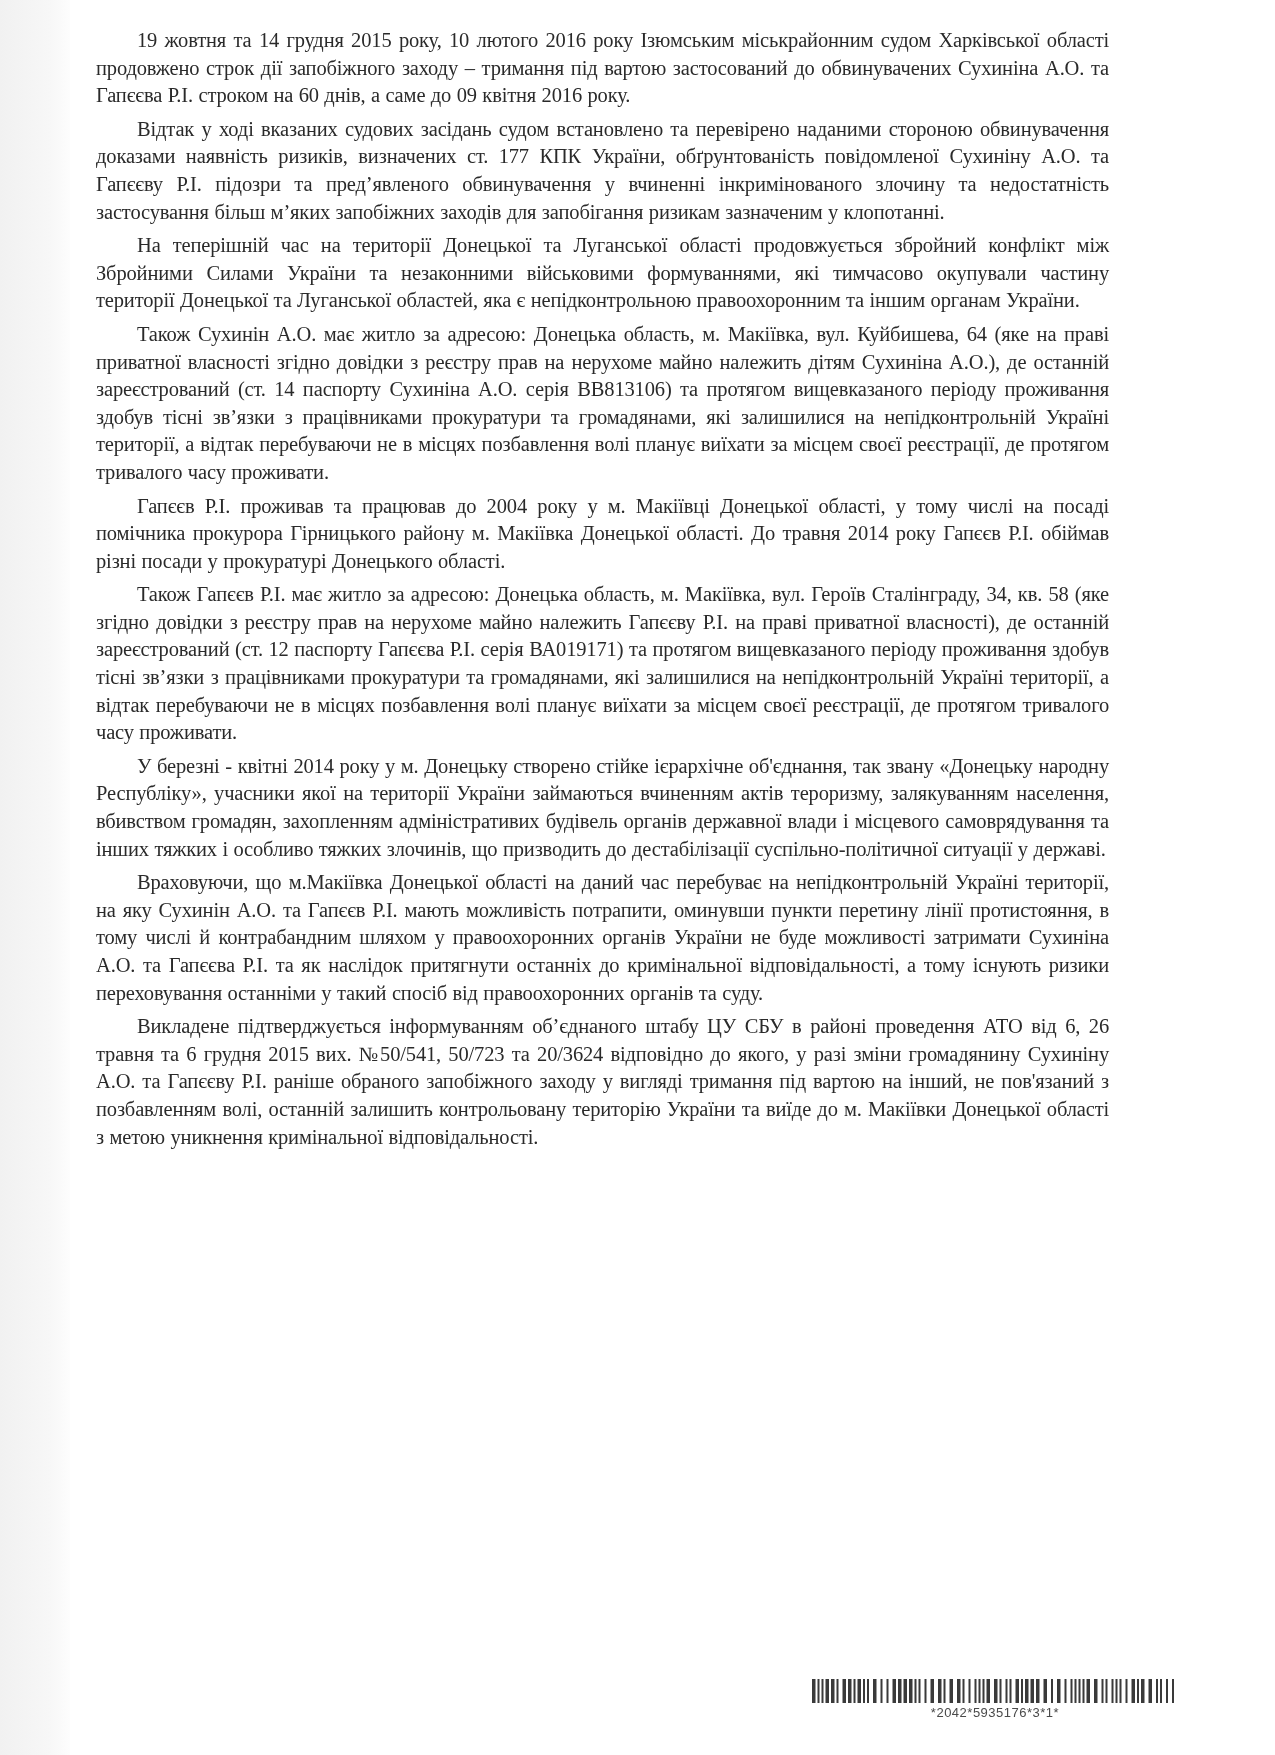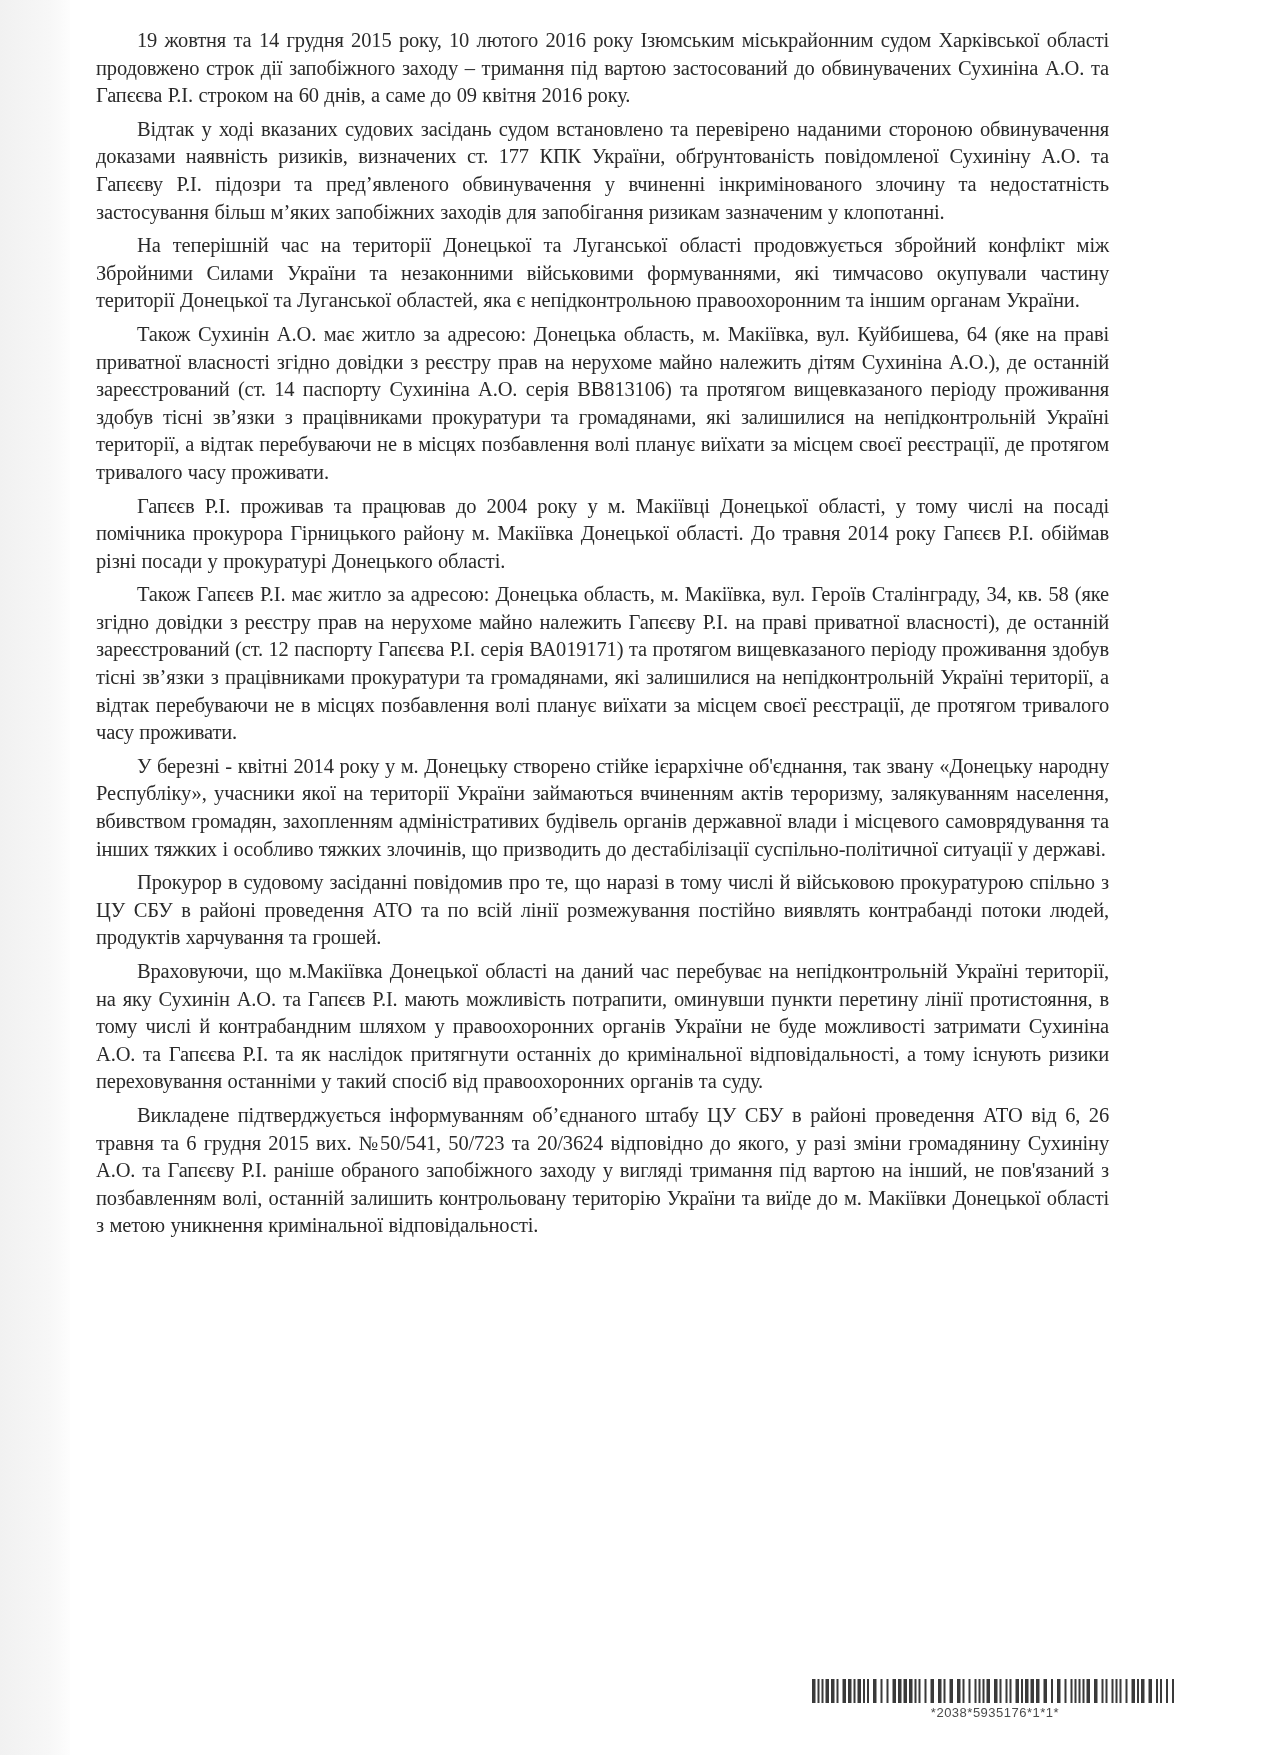--- a/index.html
+++ b/index.html
@@ -69,21 +69,20 @@
 <div class="scan-edge"></div>
 
 <div class="page">
   <p class="para">19 жовтня та 14 грудня 2015 року, 10 лютого 2016 року Ізюмським міськрайонним судом Харківської області продовжено строк дії запобіжного заходу – тримання під вартою застосований до обвинувачених Сухиніна А.О. та Гапєєва Р.І. строком на 60 днів, а саме до 09 квітня 2016 року.</p>
   <p class="para">Відтак у ході вказаних судових засідань судом встановлено та перевірено наданими стороною обвинувачення доказами наявність ризиків, визначених ст. 177 КПК України, обґрунтованість повідомленої Сухиніну А.О. та Гапєєву Р.І. підозри та пред’явленого обвинувачення у вчиненні інкримінованого злочину та недостатність застосування більш м’яких запобіжних заходів для запобігання ризикам зазначеним у клопотанні.</p>
   <p class="para">На теперішній час на території Донецької та Луганської області продовжується збройний конфлікт між Збройними Силами України та незаконними військовими формуваннями, які тимчасово окупували частину території Донецької та Луганської областей, яка є непідконтрольною правоохоронним та іншим органам України.</p>
   <p class="para">Також Сухинін А.О. має житло за адресою: Донецька область, м. Макіївка, вул. Куйбишева, 64 (яке на праві приватної власності згідно довідки з реєстру прав на нерухоме майно належить дітям Сухиніна А.О.), де останній зареєстрований (ст. 14 паспорту Сухиніна А.О. серія ВВ813106) та протягом вищевказаного періоду проживання здобув тісні зв’язки з працівниками прокуратури та громадянами, які залишилися на непідконтрольній Україні території, а відтак перебуваючи не в місцях позбавлення волі планує виїхати за місцем своєї реєстрації, де протягом тривалого часу проживати.</p>
   <p class="para">Гапєєв Р.І. проживав та працював до 2004 року у м. Макіївці Донецької області, у тому числі на посаді помічника прокурора Гірницького району м. Макіївка Донецької області. До травня 2014 року Гапєєв Р.І. обіймав різні посади у прокуратурі Донецького області.</p>
   <p class="para">Також Гапєєв Р.І. має житло за адресою: Донецька область, м. Макіївка, вул. Героїв Сталінграду, 34, кв. 58 (яке згідно довідки з реєстру прав на нерухоме майно належить Гапєєву Р.І. на праві приватної власності), де останній зареєстрований (ст. 12 паспорту Гапєєва Р.І. серія ВА019171) та протягом вищевказаного періоду проживання здобув тісні зв’язки з працівниками прокуратури та громадянами, які залишилися на непідконтрольній Україні території, а відтак перебуваючи не в місцях позбавлення волі планує виїхати за місцем своєї реєстрації, де протягом тривалого часу проживати.</p>
   <p class="para">У березні - квітні 2014 року у м. Донецьку створено стійке ієрархічне об'єднання, так звану «Донецьку народну Республіку», учасники якої на території України займаються вчиненням актів тероризму, залякуванням населення, вбивством громадян, захопленням адміністративих будівель органів державної влади і місцевого самоврядування та інших тяжких і особливо тяжких злочинів, що призводить до дестабілізації суспільно-політичної ситуації у державі.</p>
-  <p class="para">Прокурор в судовому засіданні повідомив про те, що наразі в тому числі й військовою прокуратурою спільно з ЦУ СБУ в районі проведення АТО та по всій лінії розмежування постійно виявлять контрабанді потоки людей, продуктів харчування та грошей.</p>
   <p class="para">Враховуючи, що м.Макіївка Донецької області на даний час перебуває на непідконтрольній Україні території, на яку Сухинін А.О. та Гапєєв Р.І. мають можливість потрапити, оминувши пункти перетину лінії протистояння, в тому числі й контрабандним шляхом у правоохоронних органів України не буде можливості затримати Сухиніна А.О. та Гапєєва Р.І. та як наслідок притягнути останніх до кримінальної відповідальності, а тому існують ризики переховування останніми у такий спосіб від правоохоронних органів та суду.</p>
   <p class="para">Викладене підтверджується інформуванням об’єднаного штабу ЦУ СБУ в районі проведення АТО від 6, 26 травня та 6 грудня 2015 вих. №50/541, 50/723 та 20/3624 відповідно до якого, у разі зміни громадянину Сухиніну А.О. та Гапєєву Р.І. раніше обраного запобіжного заходу у вигляді тримання під вартою на інший, не пов'язаний з позбавленням волі, останній залишить контрольовану територію України та виїде до м. Макіївки Донецької області з метою уникнення кримінальної відповідальності.</p>
 </div>
 
 <div class="barcode-wrap">
   <svg class="barcode" id="barcode-svg" viewBox="0 0 366 24" preserveAspectRatio="none">
       <rect x="0" y="0" width="3.5" height="24" fill="#3a3a3a"></rect>
       <rect x="5.5" y="0" width="2" height="24" fill="#3a3a3a"></rect>
       <rect x="9.5" y="0" width="2" height="24" fill="#3a3a3a"></rect>
       <rect x="13.5" y="0" width="3.5" height="24" fill="#3a3a3a"></rect>
@@ -143,14 +142,14 @@
       <rect x="313.5" y="0" width="2" height="24" fill="#3a3a3a"></rect>
       <rect x="319.5" y="0" width="3.5" height="24" fill="#3a3a3a"></rect>
       <rect x="325" y="0" width="2" height="24" fill="#3a3a3a"></rect>
       <rect x="329" y="0" width="3.5" height="24" fill="#3a3a3a"></rect>
       <rect x="336.5" y="0" width="3.5" height="24" fill="#3a3a3a"></rect>
       <rect x="344" y="0" width="2" height="24" fill="#3a3a3a"></rect>
       <rect x="348" y="0" width="2" height="24" fill="#3a3a3a"></rect>
       <rect x="354" y="0" width="2" height="24" fill="#3a3a3a"></rect>
       <rect x="360" y="0" width="2" height="24" fill="#3a3a3a"></rect>
     </svg>
-  <div class="barcode-text">*2038*5935176*1*1*</div>
+  <div class="barcode-text">*2042*5935176*3*1*</div>
 </div>
 
 </body></html>

